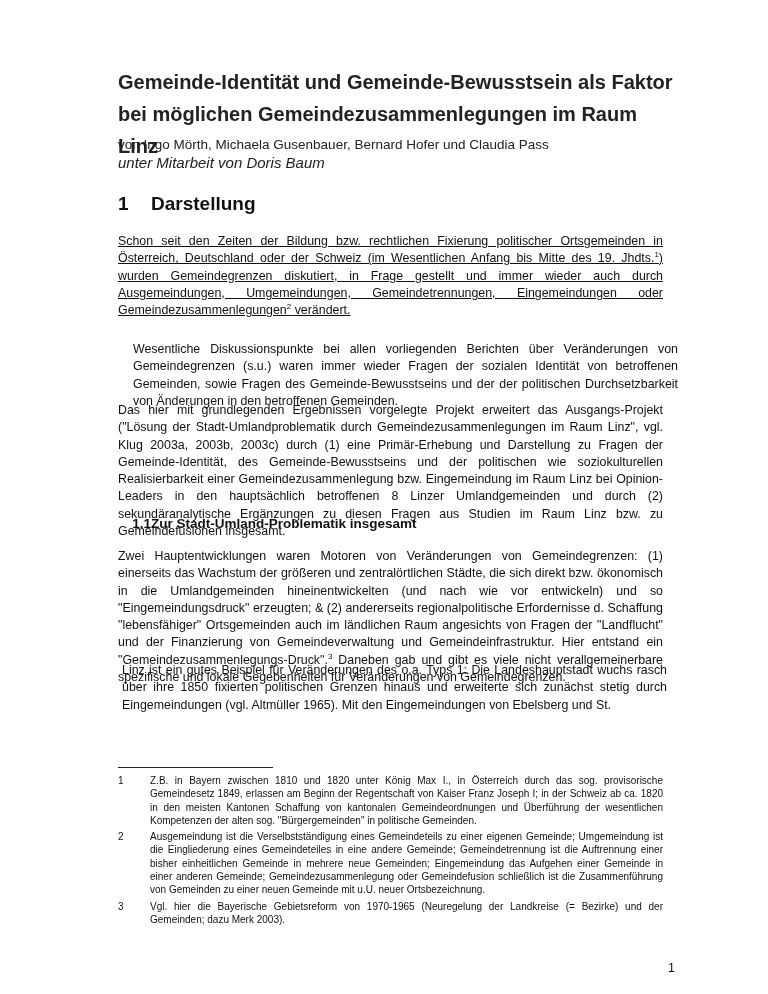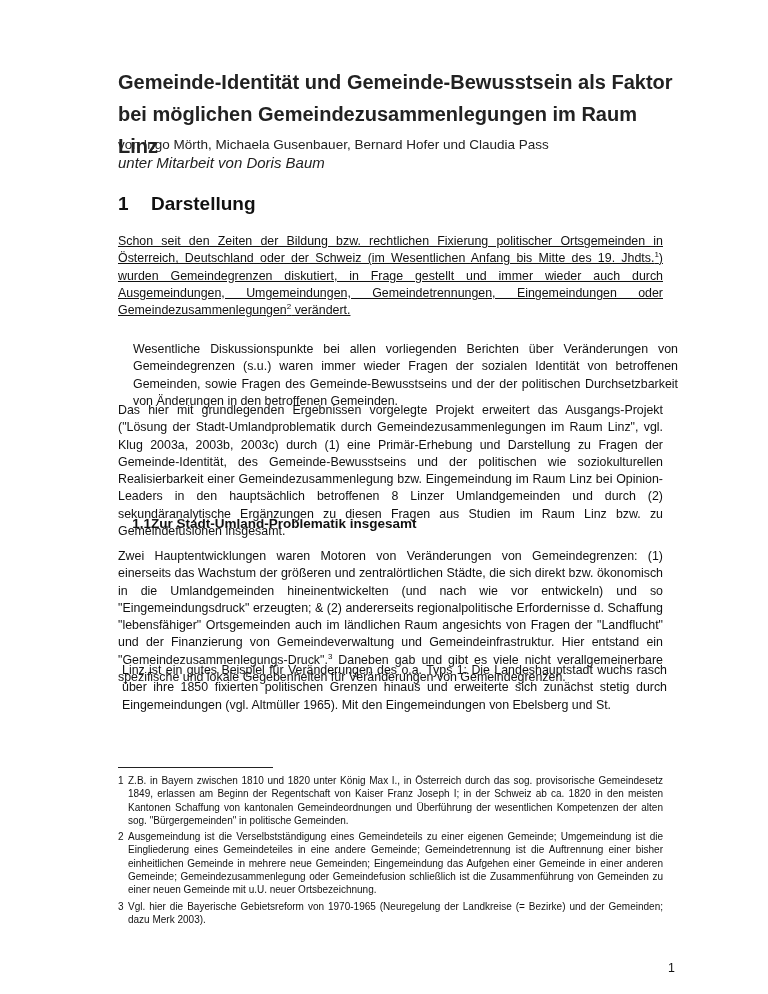--- a/index.html
+++ b/index.html
@@ -12,21 +12,21 @@
   .h1 { position:absolute; top:193px; left:0; font-size:19px; font-weight:bold; color:#111; }
   .h1 .num { display:inline-block; width:33px; }
   .h2 { position:absolute; top:516px; left:0; font-size:13.5px; font-weight:bold; color:#111; }
   .h2 .num { display:inline-block; width:33px;text-align:right; }
   .para { position:absolute; left:0; width:545px; font-size:12.4px; line-height:17.3px; text-align:justify; color:#111; }
   .p1 { top:233px;text-decoration:underline; } .p2 { top:326px; } .p3 { top:402px; } .p4 { top:548px; } .p5 { top:658px; }
   sup { font-size:8px; vertical-align:super; line-height:0; }
   .rule { position:absolute; top:767px; left:0; width:155px; border-top:1px solid #222; }
   .fn { position:absolute; left:0; width:545px; font-size:10px; line-height:13.3px; color:#111; }
   .fn .n { position:absolute; left:0; top:0; }
-  .fn .t { margin-left:10px; text-align:justify; }
+  .fn .t { margin-left:32px; text-align:justify; }
   .f1 { top:774px; } .f2 { top:830px; } .f3 { top:900px; }
   .pagenum { position:absolute; top:961px; left:668px; font-size:12.4px; color:#111; }
 </style>
 </head>
 <body>
 
 <div class="page">
   <div class="title">Gemeinde-Identität und Gemeinde-Bewusstsein als Faktor bei möglichen Gemeindezusammenlegungen im Raum Linz</div>
   <div class="authors">von Ingo Mörth, Michaela Gusenbauer, Bernard Hofer und Claudia Pass</div>
   <div class="collab">unter Mitarbeit von Doris Baum</div>

